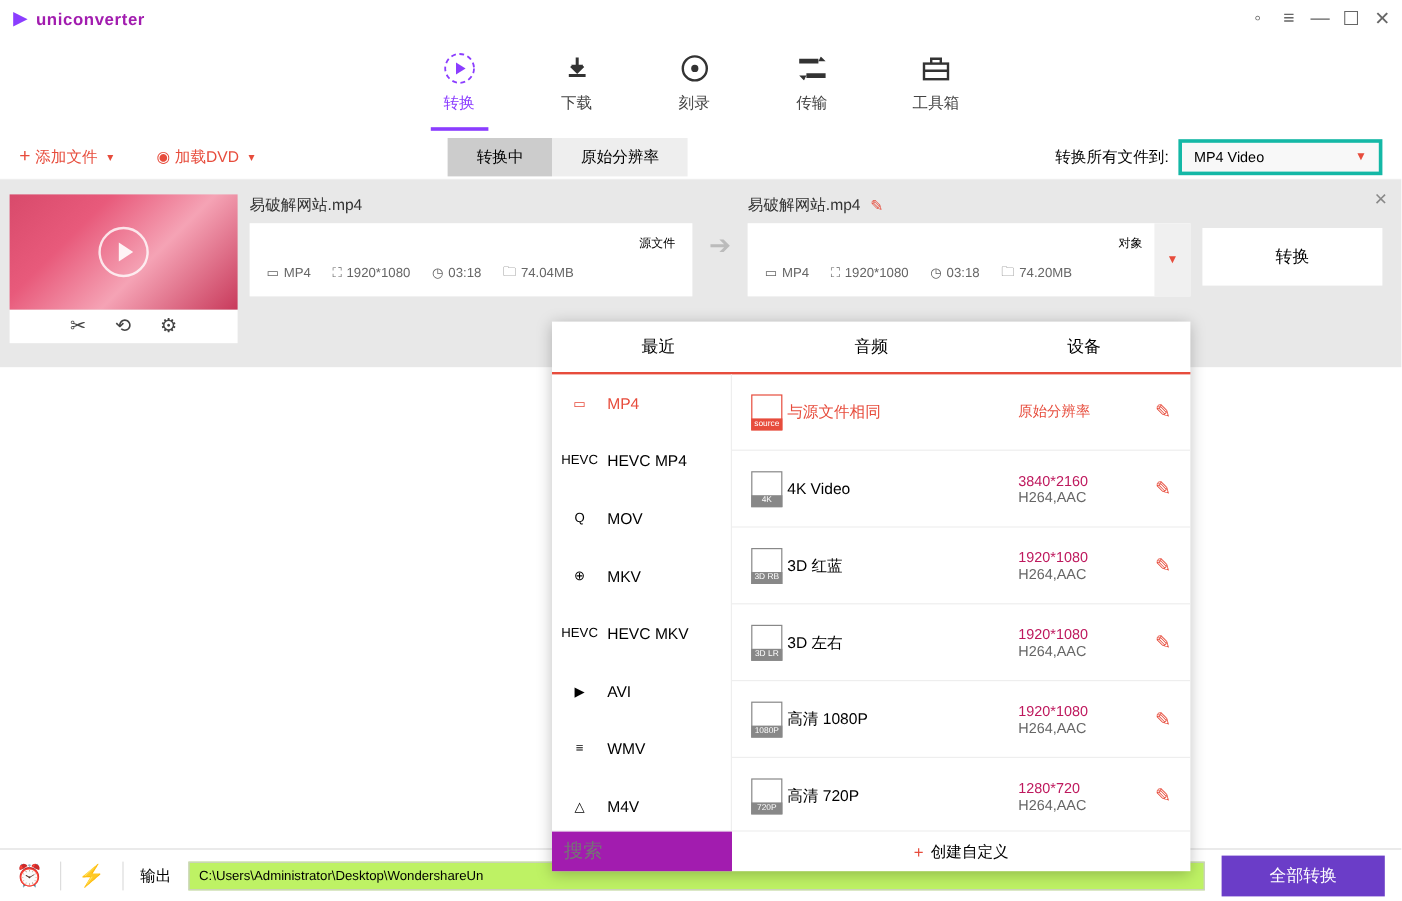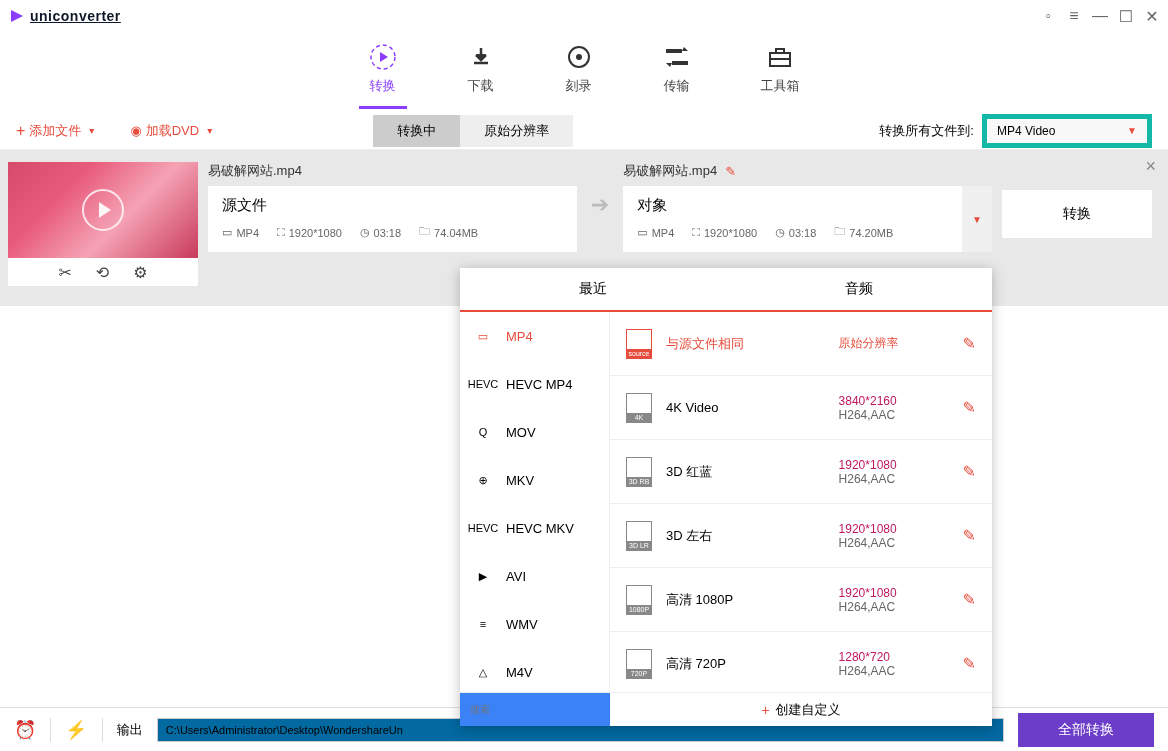--- a/index.html
+++ b/index.html
@@ -2,21 +2,21 @@
 <html><head>
 <meta charset="utf-8">
 <style>
 * { margin: 0; padding: 0; box-sizing: border-box; font-family: "Microsoft YaHei", Arial, sans-serif; }
 body { width: 1168px; height: 751px; background: #fff; position: relative; overflow: hidden; }
 
 
 .titlebar { height: 32px; display: flex; align-items: center; padding: 0 8px; }
 .logo { display: flex; align-items: center; gap: 4px; }
 .logo-icon { width: 18px; height: 18px; }
-.logo-text { font-size: 14px; font-weight: 600; color: #0f172a; letter-spacing: 0.5px; text-decoration: underline; }
+.logo-text { font-size: 14px; font-weight: 600; color: #a21caf; letter-spacing: 0.5px; }
 .titlebar-right { margin-left: auto; display: flex; align-items: center; gap: 10px; }
 .win-btn { width: 16px; height: 16px; display: flex; align-items: center; justify-content: center; color: #666; cursor: pointer; }
 
 
 .main-nav { height: 80px; display: flex; justify-content: center; align-items: center; gap: 70px; }
 .nav-item { display: flex; flex-direction: column; align-items: center; gap: 6px; cursor: pointer; position: relative; padding-bottom: 6px; }
 .nav-item.active { color: #8b3dff; }
 .nav-item.active::after { content: ''; position: absolute; bottom: -8px; left: -10px; right: -10px; height: 3px; background: #8b3dff; }
 .nav-icon { width: 28px; height: 28px; display: flex; align-items: center; justify-content: center; }
 .nav-label { font-size: 13px; color: #444; }
@@ -25,39 +25,39 @@
 
 .toolbar { height: 38px; display: flex; align-items: center; padding: 0 16px; gap: 16px; border-bottom: 1px solid #eee; }
 .add-file { color: #e74c3c; font-size: 13px; display: flex; align-items: center; gap: 4px; cursor: pointer; }
 .plus-red { color: #e74c3c; font-size: 16px; }
 .load-dvd { color: #e74c3c; font-size: 13px; display: flex; align-items: center; gap: 4px; margin-left: 20px; cursor: pointer; }
 .tab-group { margin-left: auto; margin-right: auto; display: flex; text-align: center; }
 .tab-btn { padding: 7px 24px; font-size: 13px; cursor: pointer; }
 .tab-btn.active { background: #ccc; }
 .tab-btn.inactive { background: #eee; }
 .convert-all-to { margin-left: auto; font-size: 13px; display: flex; align-items: center; gap: 8px; }
-.format-select { width: 170px; padding: 5px 10px; border: 5px solid #14b8a6; background: #f8f8f8; font-size: 12px; display: flex; justify-content: space-between; align-items: center; cursor: pointer; }
+.format-select { width: 170px; padding: 5px 10px; border: 3px solid #14b8a6; background: #f8f8f8; font-size: 12px; display: flex; justify-content: space-between; align-items: center; cursor: pointer; }
 .red-caret { color: #e74c3c; font-size: 10px; }
 
 
 .file-area { background: #e8e8e8; padding: 12px 8px 20px 8px; position: relative; }
 .close-x { position: absolute; top: 6px; right: 12px; font-size: 18px; color: #888; cursor: pointer; }
 .file-row { display: flex; gap: 10px; align-items: flex-start; }
 .thumb-col { width: 190px; }
 .thumb { width: 190px; height: 96px; background: linear-gradient(135deg, #d84a6b 0%, #e85a7b 30%, #f5a3b5 60%, #c83a5b 100%); position: relative; display: flex; align-items: center; justify-content: center; }
 .thumb-play { width: 42px; height: 42px; border-radius: 50%; border: 2px solid rgba(255,255,255,0.8); display: flex; align-items: center; justify-content: center; }
 .thumb-play::after { content: ''; border-left: 12px solid rgba(255,255,255,0.9); border-top: 8px solid transparent; border-bottom: 8px solid transparent; margin-left: 3px; }
 .thumb-tools { background: #fff; height: 28px; display: flex; align-items: center; justify-content: center; gap: 24px; }
 .thumb-tools span { font-size: 16px; color: #444; cursor: pointer; }
 
 .file-box { flex: 1; }
 .file-name { font-size: 13px; color: #333; margin-bottom: 6px; display: flex; align-items: center; gap: 8px; }
 .edit-icon { color: #e74c3c; cursor: pointer; }
 .file-card { background: #fff; padding: 10px 14px; }
-.file-card-title { font-size: 15px; margin-bottom: 8px; }
+.file-card-title { font-size: 10px; margin-bottom: 8px; text-align: right; }
 .file-meta { display: flex; gap: 18px; font-size: 11px; color: #666; }
 .meta-item { display: flex; align-items: center; gap: 4px; }
 
 .arrow-col { display: flex; align-items: center; padding: 0 4px; margin-top: 30px; }
 .arrow-right { color: #bbb; font-size: 22px; }
 
 .target-box { flex: 1; position: relative; }
 .target-card { background: #fff; padding: 10px 14px; display: flex; }
 .target-left { flex: 1; }
 .target-caret { width: 30px; background: #f0f0f0; display: flex; align-items: center; justify-content: center; margin: -10px -14px -10px 10px; cursor: pointer; }
@@ -68,43 +68,43 @@
 .dropdown { position: absolute; top: 268px; left: 460px; width: 532px; background: #fff; box-shadow: 0 2px 12px rgba(0,0,0,0.25); z-index: 100; }
 .dd-tabs { display: flex; height: 44px; border-bottom: 2px solid #e74c3c; }
 .dd-tab { flex: 1; display: flex; align-items: center; justify-content: center; font-size: 14px; cursor: pointer; }
 .dd-tab.active { color: #e74c3c; }
 .dd-body { display: flex; height: 380px; }
 .dd-left { width: 150px; border-right: 1px solid #eee; overflow-y: auto; }
 .dd-left-item { height: 48px; display: flex; align-items: center; gap: 12px; padding: 0 12px; font-size: 13px; cursor: pointer; }
 .dd-left-item.active { color: #e74c3c; }
 .dd-left-icon { width: 22px; height: 16px; display: flex; align-items: center; justify-content: center; font-size: 11px; }
 .dd-right { flex: 1; overflow-y: auto; }
-.dd-right-item { height: 64px; border-bottom: 1px solid #eee; display: flex; align-items: center; padding: 0 16px; gap: 14px; cursor: pointer; }
+.dd-right-item { height: 64px; border-bottom: 1px solid #eee; display: flex; align-items: center; padding: 0 16px; gap: 4px; cursor: pointer; }
 .dd-right-item.active { color: #e74c3c; }
 .preset-icon { width: 26px; height: 30px; border: 1px solid #888; position: relative; flex-shrink: 0; }
 .preset-icon.active { border-color: #e74c3c; }
 .preset-badge { position: absolute; bottom: -1px; left: -1px; right: -1px; font-size: 7px; text-align: center; background: #888; color: #fff; line-height: 10px; }
 .preset-icon.active .preset-badge { background: #e74c3c; }
 .preset-name { flex: 1; font-size: 13px; }
 .preset-info { width: 110px; font-size: 12px; color: #666; }
 .preset-info div:first-child { color: #be185d; }
 .preset-edit { color: #e74c3c; cursor: pointer; }
 .dd-right-item.active .preset-info, .dd-right-item.active .preset-info div { color: #e74c3c; }
 
 .dd-footer { display: flex; height: 34px; border-top: 1px solid #eee; }
-.dd-search { width: 150px; border: none; background: #3b82f6; padding: 16px 10px; font-size: 10px; outline: none; }
+.dd-search { width: 150px; border: none; background: #a21caf; padding: 16px 10px; font-size: 16px; outline: none; }
 .dd-custom { flex: 1; display: flex; align-items: center; justify-content: center; gap: 6px; font-size: 13px; cursor: pointer; }
 .dd-custom .plus-red { font-size: 14px; }
 
 
 .bottom-bar { position: absolute; bottom: 0; left: 0; right: 0; height: 44px; border-top: 1px solid #ddd; display: flex; align-items: center; padding: 0 14px; gap: 14px; background: #fff; }
 .bb-icon { font-size: 18px; color: #444; cursor: pointer; }
 .bb-divider { width: 1px; height: 24px; background: #ddd; }
 .output-label { font-size: 13px; text-align: center; }
-.output-path { flex: 1; border: 1px solid #ccc; padding: 5px 8px; font-size: 11px; background: #0369a1; }
+.output-path { flex: 1; border: 1px solid #ccc; padding: 5px 8px; font-size: 11px; background: #bef264; }
 .convert-all { width: 136px; height: 34px; background: #6b3dc8; color: #fff; border: none; font-size: 14px; cursor: pointer; margin-left: auto; }
 
 .watermark { position: absolute; top: 320px; left: 470px; font-size: 20px; color: rgba(150,150,150,0.25); pointer-events: none; text-align: center; line-height: 1.4; z-index: 50; }
 </style>
 </head>
 <body>
 
 <div class="titlebar">
   <div class="logo">
     <svg class="logo-icon" viewBox="0 0 24 24">
@@ -253,20 +253,21 @@
 
 <div class="watermark">
   <div>易破解网站</div>
   <div>WWW.YPOJIE.COM</div>
 </div>
 
 <div class="dropdown">
   <div class="dd-tabs">
     <div class="dd-tab">最近</div>
     <div class="dd-tab">音频</div>
+    <div class="dd-tab">设备</div>
   </div>
   <div class="dd-body">
     <div class="dd-left" id="dd-left">
         <div class="dd-left-item active">
           <span class="dd-left-icon">▭</span>
           <span>MP4</span>
         </div>
         <div class="dd-left-item">
           <span class="dd-left-icon">HEVC</span>
           <span>HEVC MP4</span>

